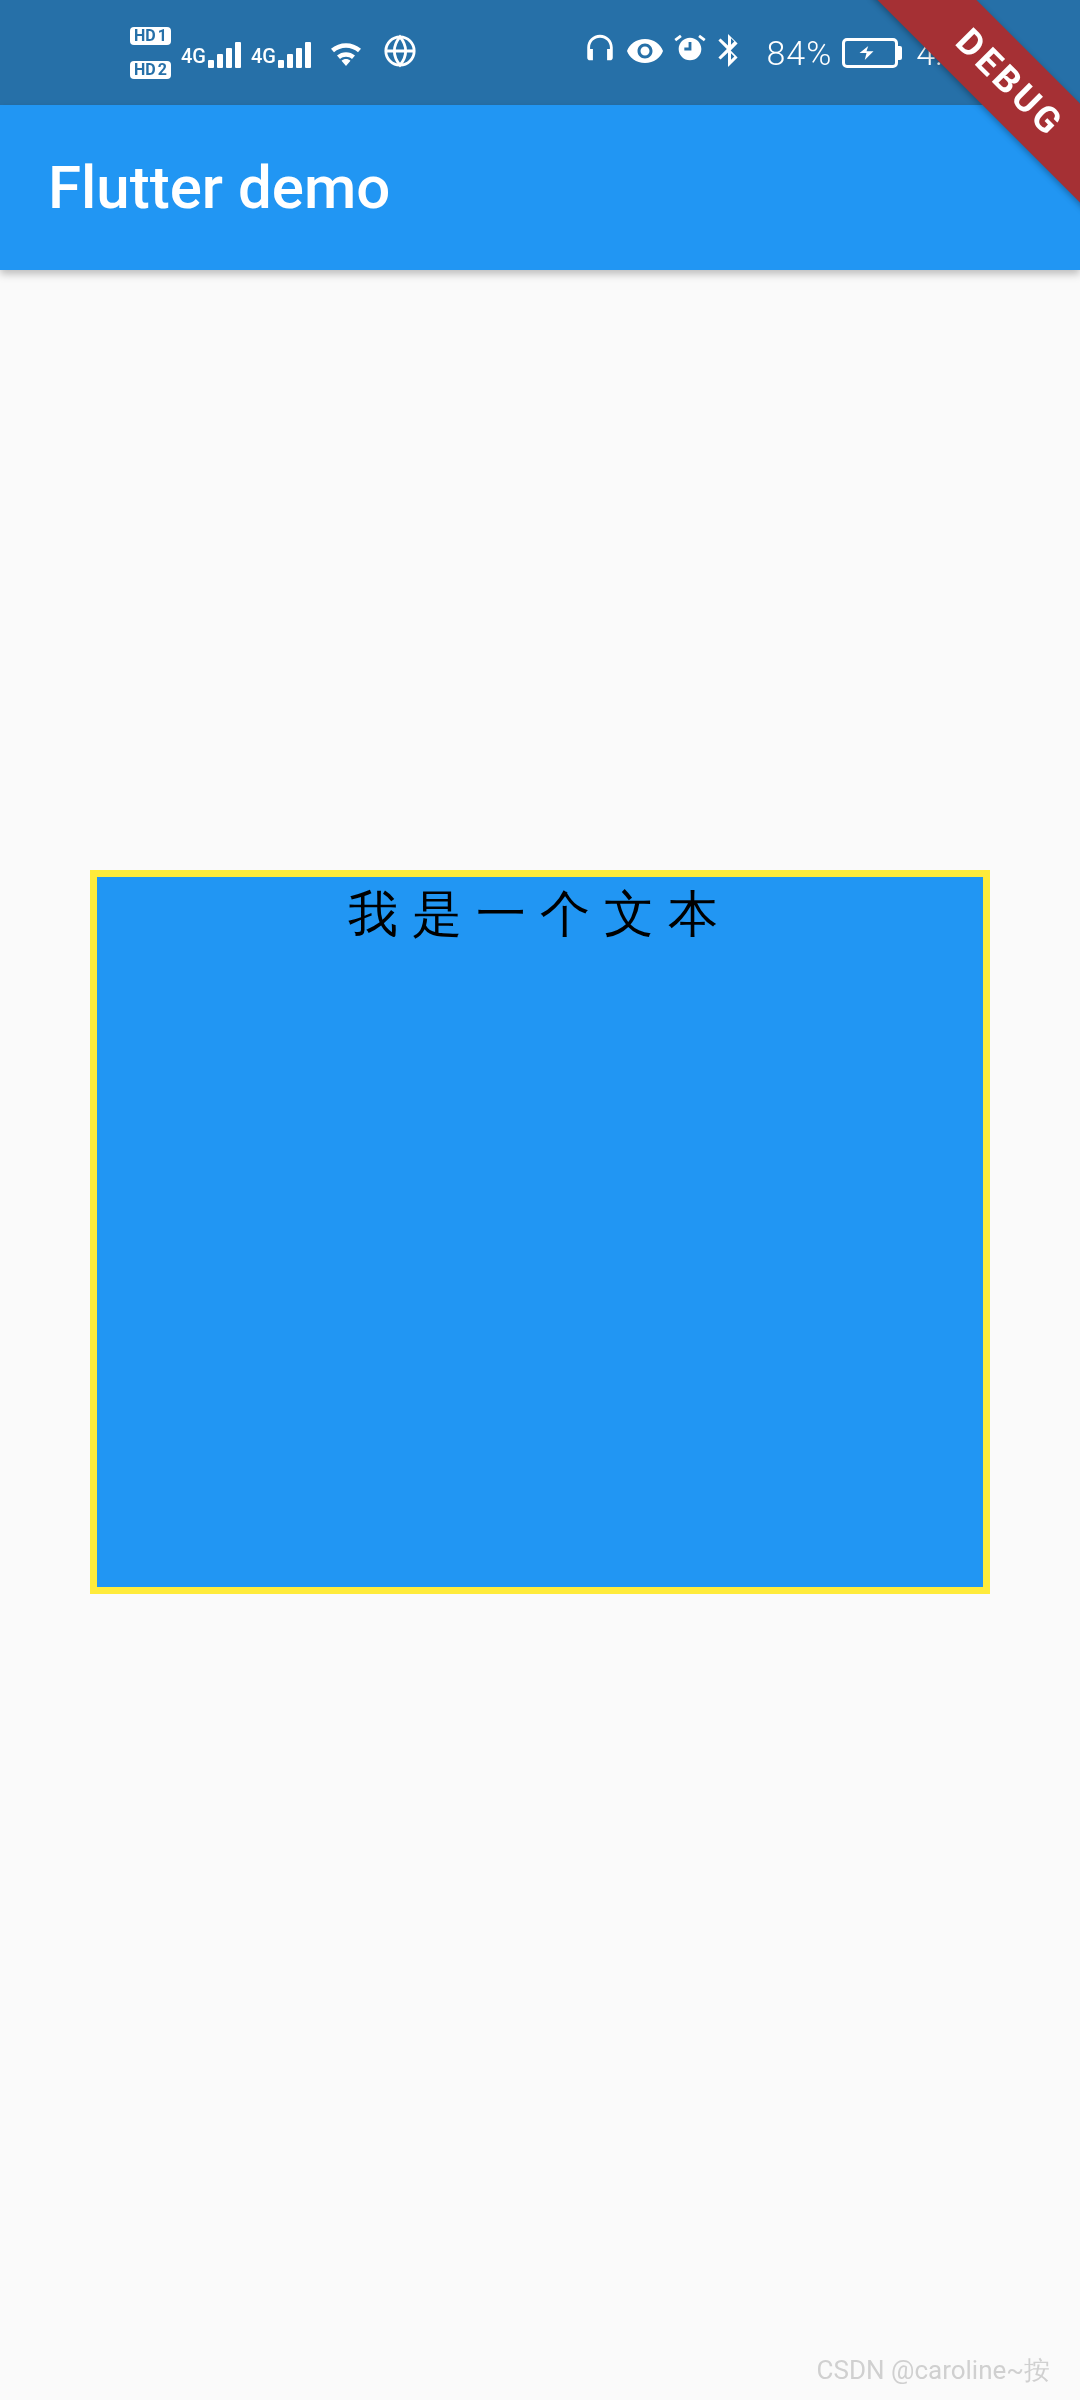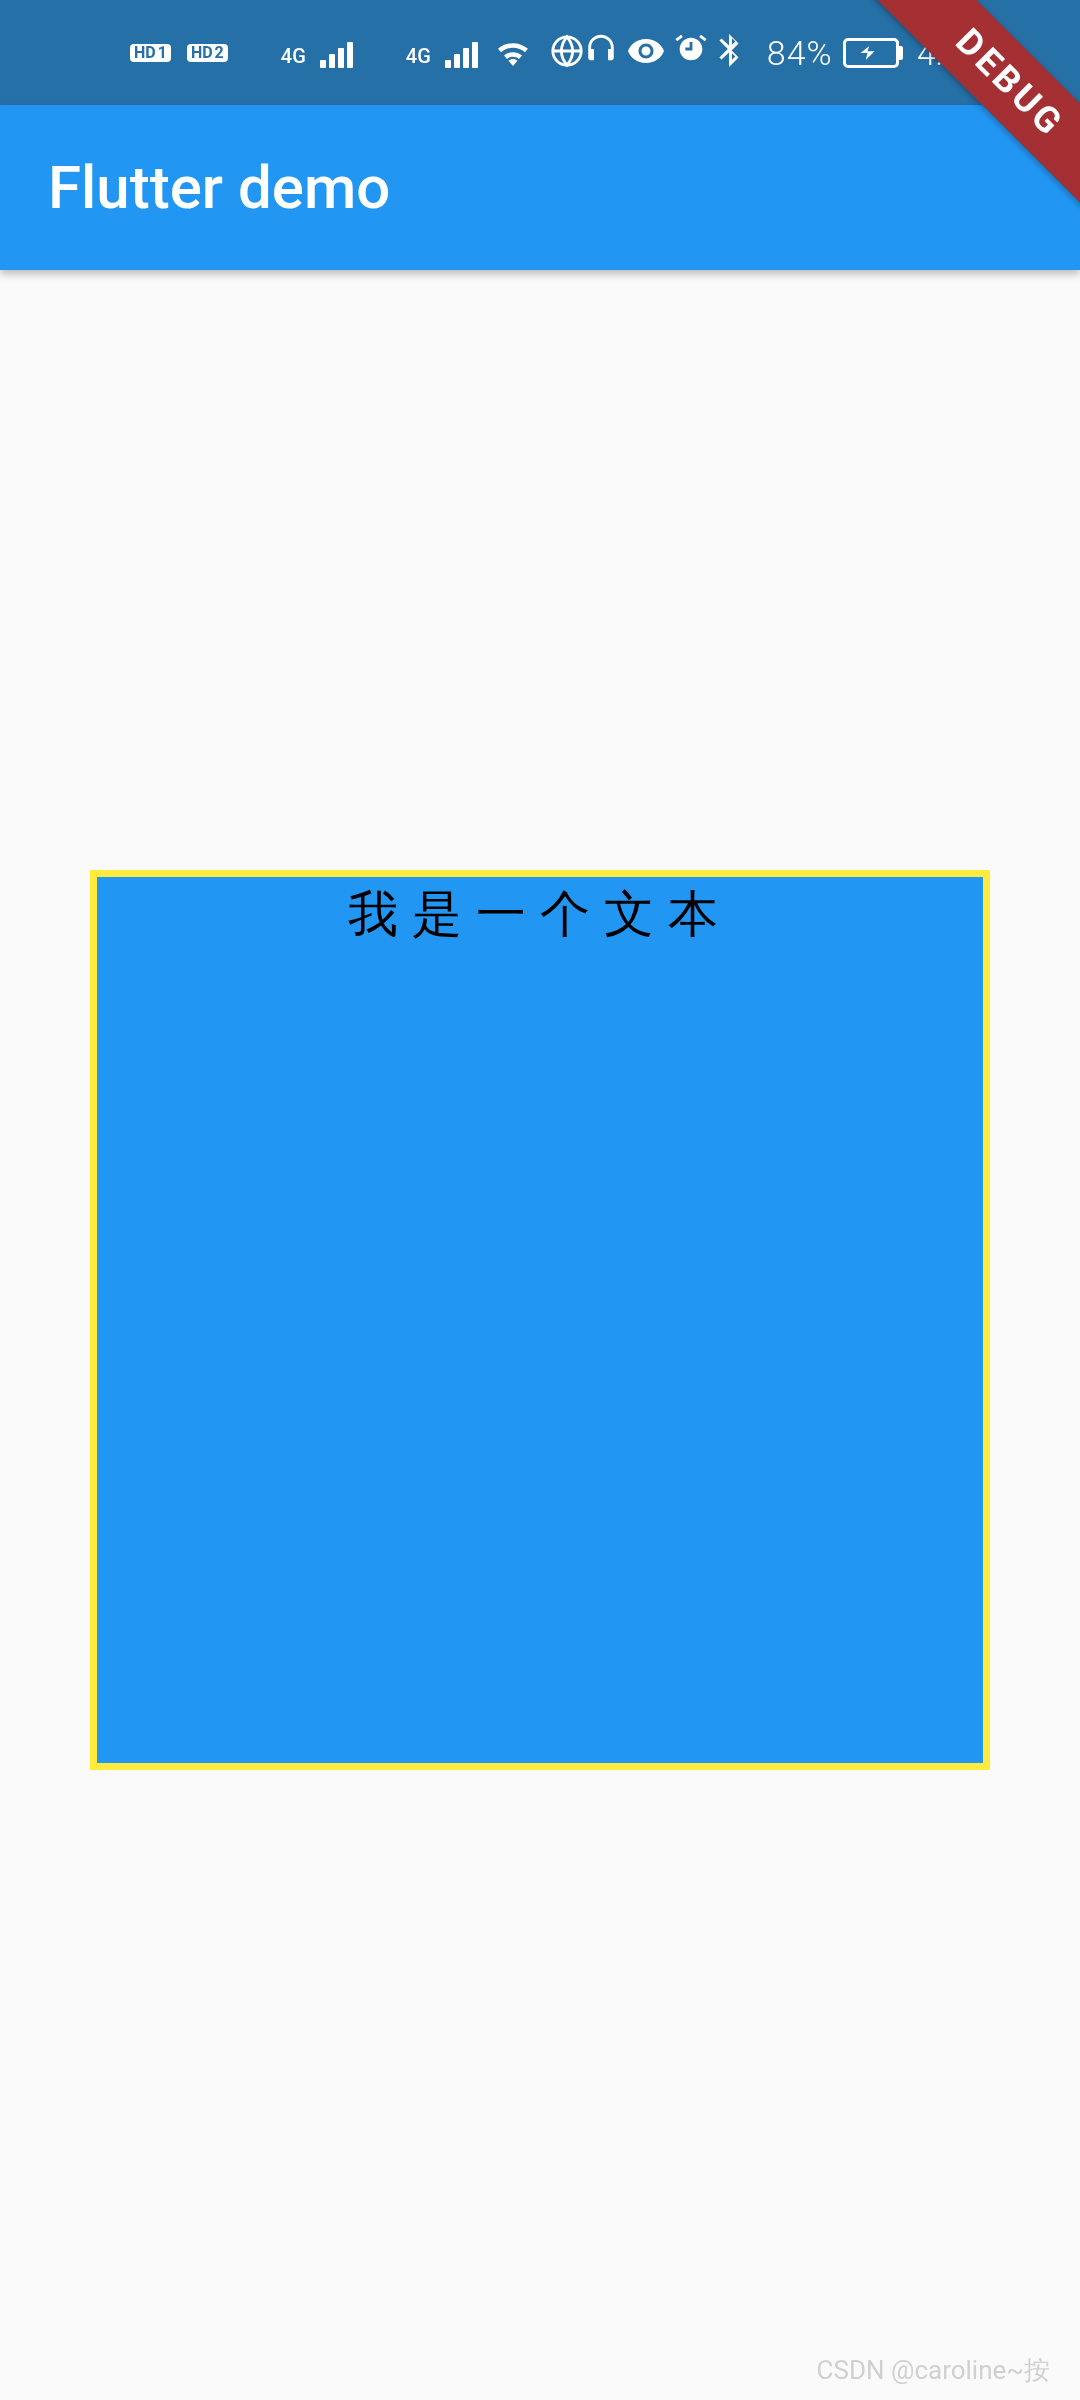--- a/index.html
+++ b/index.html
@@ -25,39 +25,39 @@
       padding: 0 100px 0 130px;
       color: white;
     }
     .status-left {
       display: flex;
       align-items: center;
       gap: 10px;
     }
     .hd-badges {
       display: flex;
+      flex-direction: column;
       gap: 16px;
     }
     .hd-badge {
       background: white;
       color: #2670a8;
       font-size: 16px;
       font-weight: bold;
       padding: 1px 4px;
       border-radius: 4px;
       line-height: 1;
       display: flex;
       align-items: center;
       gap: 2px;
     }
     .signal-group {
       display: flex;
       align-items: flex-end;
-      gap: 12px;
-      margin-left: 43px;
+      gap: 0;
     }
     .signal-label {
       font-size: 20px;
       font-weight: 500;
       margin-right: 2px;
     }
     .signal-bars {
       display: flex;
       align-items: flex-end;
       gap: 3px;
@@ -153,21 +153,21 @@
       width: 100%;
       height: calc(2400px - 270px);
       position: relative;
       display: flex;
       align-items: flex-start;
       justify-content: center;
       padding-top: 600px;
     }
     .blue-box {
       width: 900px;
-      height: 900px;
+      height: 724px;
       background: #2196f3;
       border: 7px solid #ffeb3b;
       display: flex;
       justify-content: center;
       align-items: flex-start;
       padding-top: 4px;
     }
     .box-text {
       color: #000;
       font-size: 50px;

